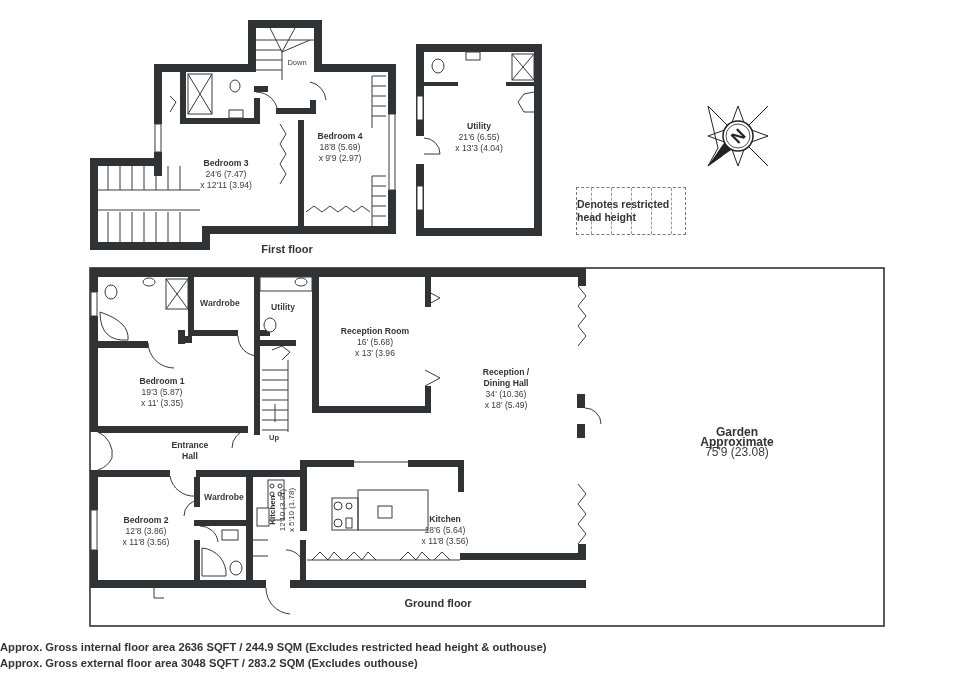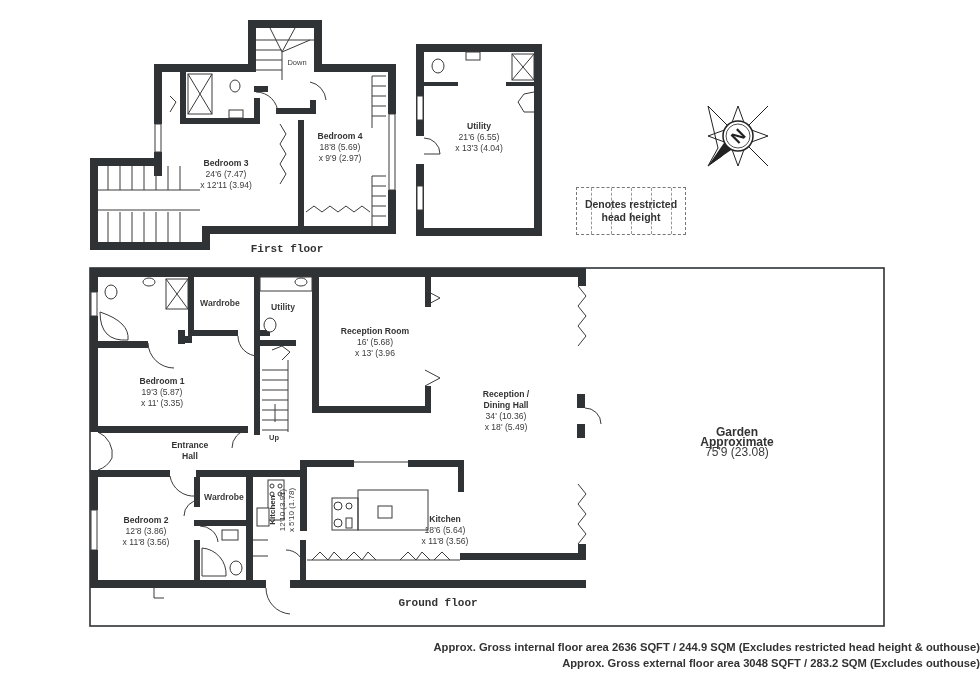--- a/index.html
+++ b/index.html
@@ -6,27 +6,27 @@
   body { width:980px; height:676px; position:relative; overflow:hidden;
          font-family:"Liberation Sans", "DejaVu Sans", sans-serif; color:#3a3a3a; }
   #plan { position:absolute; left:0; top:0; width:980px; height:676px; }
   .wall { fill:#2f3336; }
   .thin { fill:none; stroke:#2f3336; stroke-width:1.6; }
   .hair { fill:none; stroke:#3a3a3a; stroke-width:1; }
   .fix  { fill:#fff; stroke:#3a3a3a; stroke-width:1; }
   .lbl { position:absolute; text-align:center; font-size:8.6px; line-height:11px;
          color:#3b3b3b; white-space:nowrap; transform:translateX(-50%); }
   .lbl .nm { font-weight:bold; color:#333; }
-  .floor-title { position:absolute; font-weight:bold; font-size:11px; color:#333; transform:translateX(-50%); white-space:nowrap;font-family:Liberation Mono, monospace; }
+  .floor-title { position:absolute; font-weight:bold; font-size:11px; color:#333; transform:translateX(-50%); white-space:nowrap; }
   .legend-box { position:absolute; left:576px; top:187px; width:110px; height:48px;
                 border:1px dashed #777; box-sizing:border-box; }
   .legend-box .vline { position:absolute; top:0; bottom:0; width:0; border-left:1px dashed #999; }
-  .legend-text { position:absolute; left:0; right:0; top:10px; text-align:center;
+  .legend-text { position:absolute; left:0; right:0; top:10px; 
                  font-size:10.5px; font-weight:bold; line-height:13px; color:#333; }
-  .footer { position:absolute; left:0; width:980px; text-align:right; font-size:11.2px;
+  .footer { position:absolute; left:0; width:980px; text-align:left; font-size:11.2px;
             font-weight:bold; color:#333; }
   .compass { position:absolute; left:700px; top:98px; width:76px; height:76px; }
 </style>
 </head>
 <body>
 
 <svg id="plan" viewBox="0 0 980 676" xmlns="http://www.w3.org/2000/svg">
 
   <g>
 
@@ -298,21 +298,21 @@
 <div class="lbl" style="left:375px;top:326px">
   <div class="nm">Reception Room</div>
   <div>16' (5.68)</div>
   <div>x 13' (3.96</div>
 </div>
 <div class="lbl" style="left:162px;top:376px">
   <div class="nm">Bedroom 1</div>
   <div>19'3 (5.87)</div>
   <div>x 11' (3.35)</div>
 </div>
-<div class="lbl" style="left:506px;top:389px">
+<div class="lbl" style="left:506px;top:367px">
   <div class="nm">Reception /</div>
   <div class="nm">Dining Hall</div>
   <div>34' (10.36)</div>
   <div>x 18' (5.49)</div>
 </div>
 <div class="lbl" style="left:274px;top:432px;font-weight:bold;font-size:7.5px">Up</div>
 <div class="lbl" style="left:190px;top:440px">
   <div class="nm">Entrance</div>
   <div class="nm">Hall</div>
 </div>

